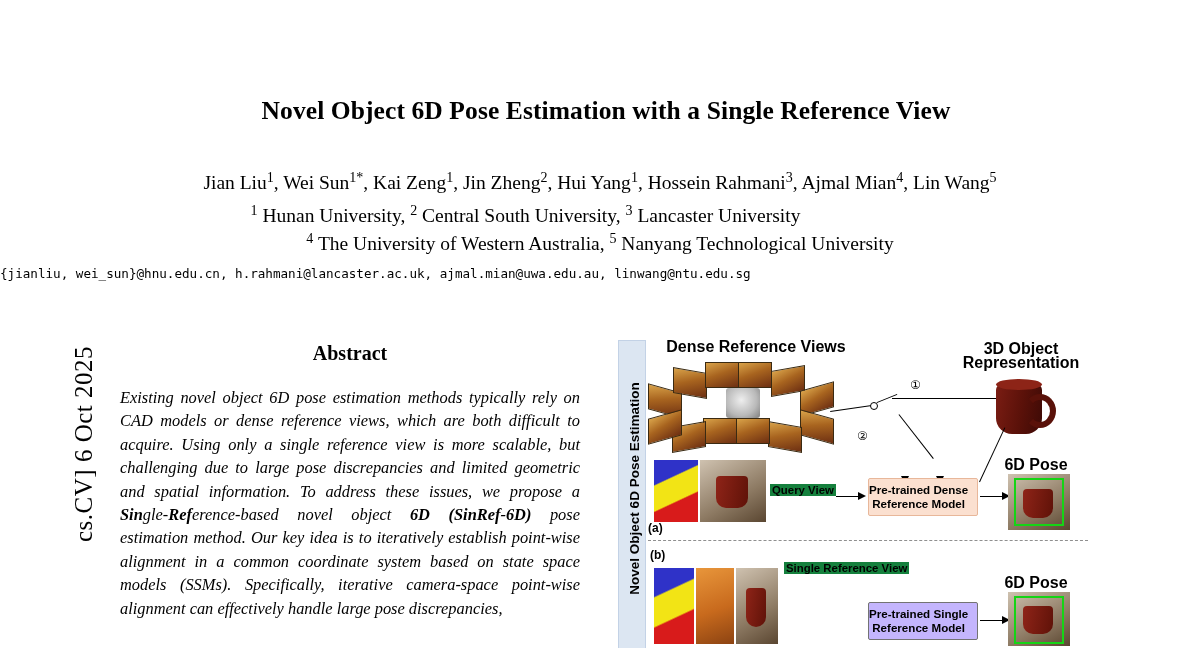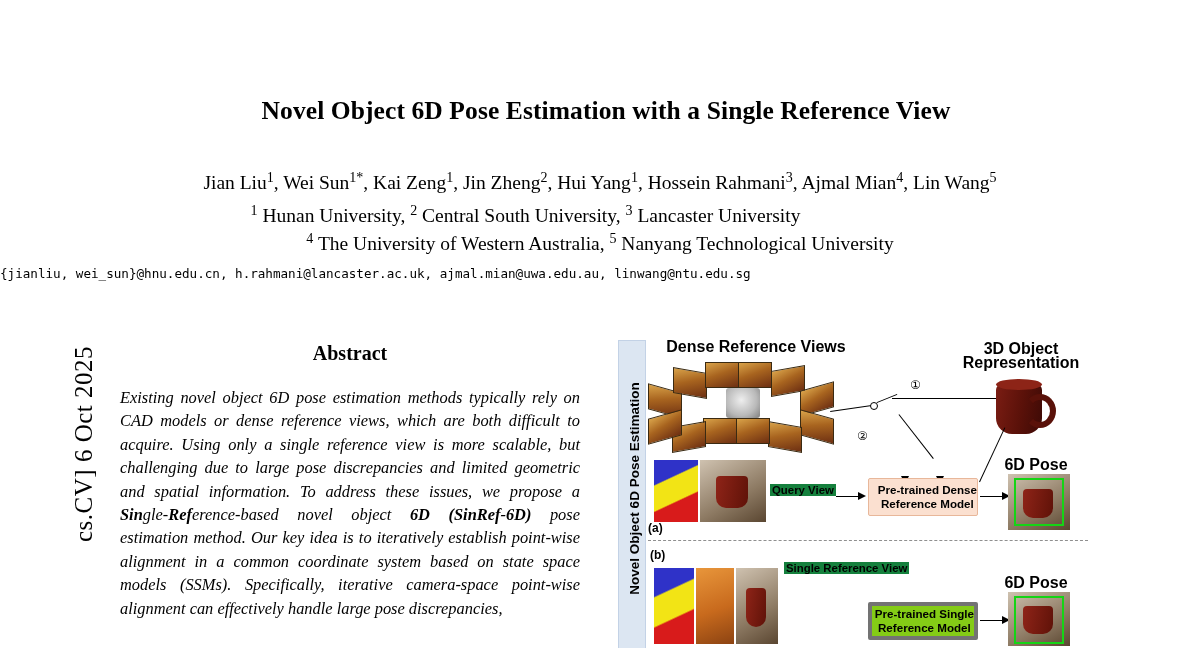--- a/index.html
+++ b/index.html
@@ -204,35 +204,35 @@
     border-radius: 50%;
     background: #8d2417;
   }
 
   
   .box {
     position: absolute;
     box-sizing: border-box;
     display: flex;
     align-items: center;
-    justify-content: flex-end;
+    justify-content: flex-start;
     text-align: center;
     font-family: "Liberation Sans", sans-serif;
     font-weight: bold;
     font-size: 11.6px;
     line-height: 14px;
     border-radius: 2px;
   }
   .box-dense {
     background: #fbe0d0;
     border: 1px solid #e8b79a;
   }
   .box-single {
-    background: #84cc16;
-    border: 4px solid #737373;
+    background: #c4b5fd;
+    border: 1px solid #737373;
   }
 
   
   .thumb {
     position: absolute;
     box-sizing: border-box;
   }
   .thumb-seg {
     background: linear-gradient(155deg, #2f32c8 0%, #2f32c8 30%, #f2e415 32%, #f2e415 62%, #d81b1b 64%, #d81b1b 100%);
   }

